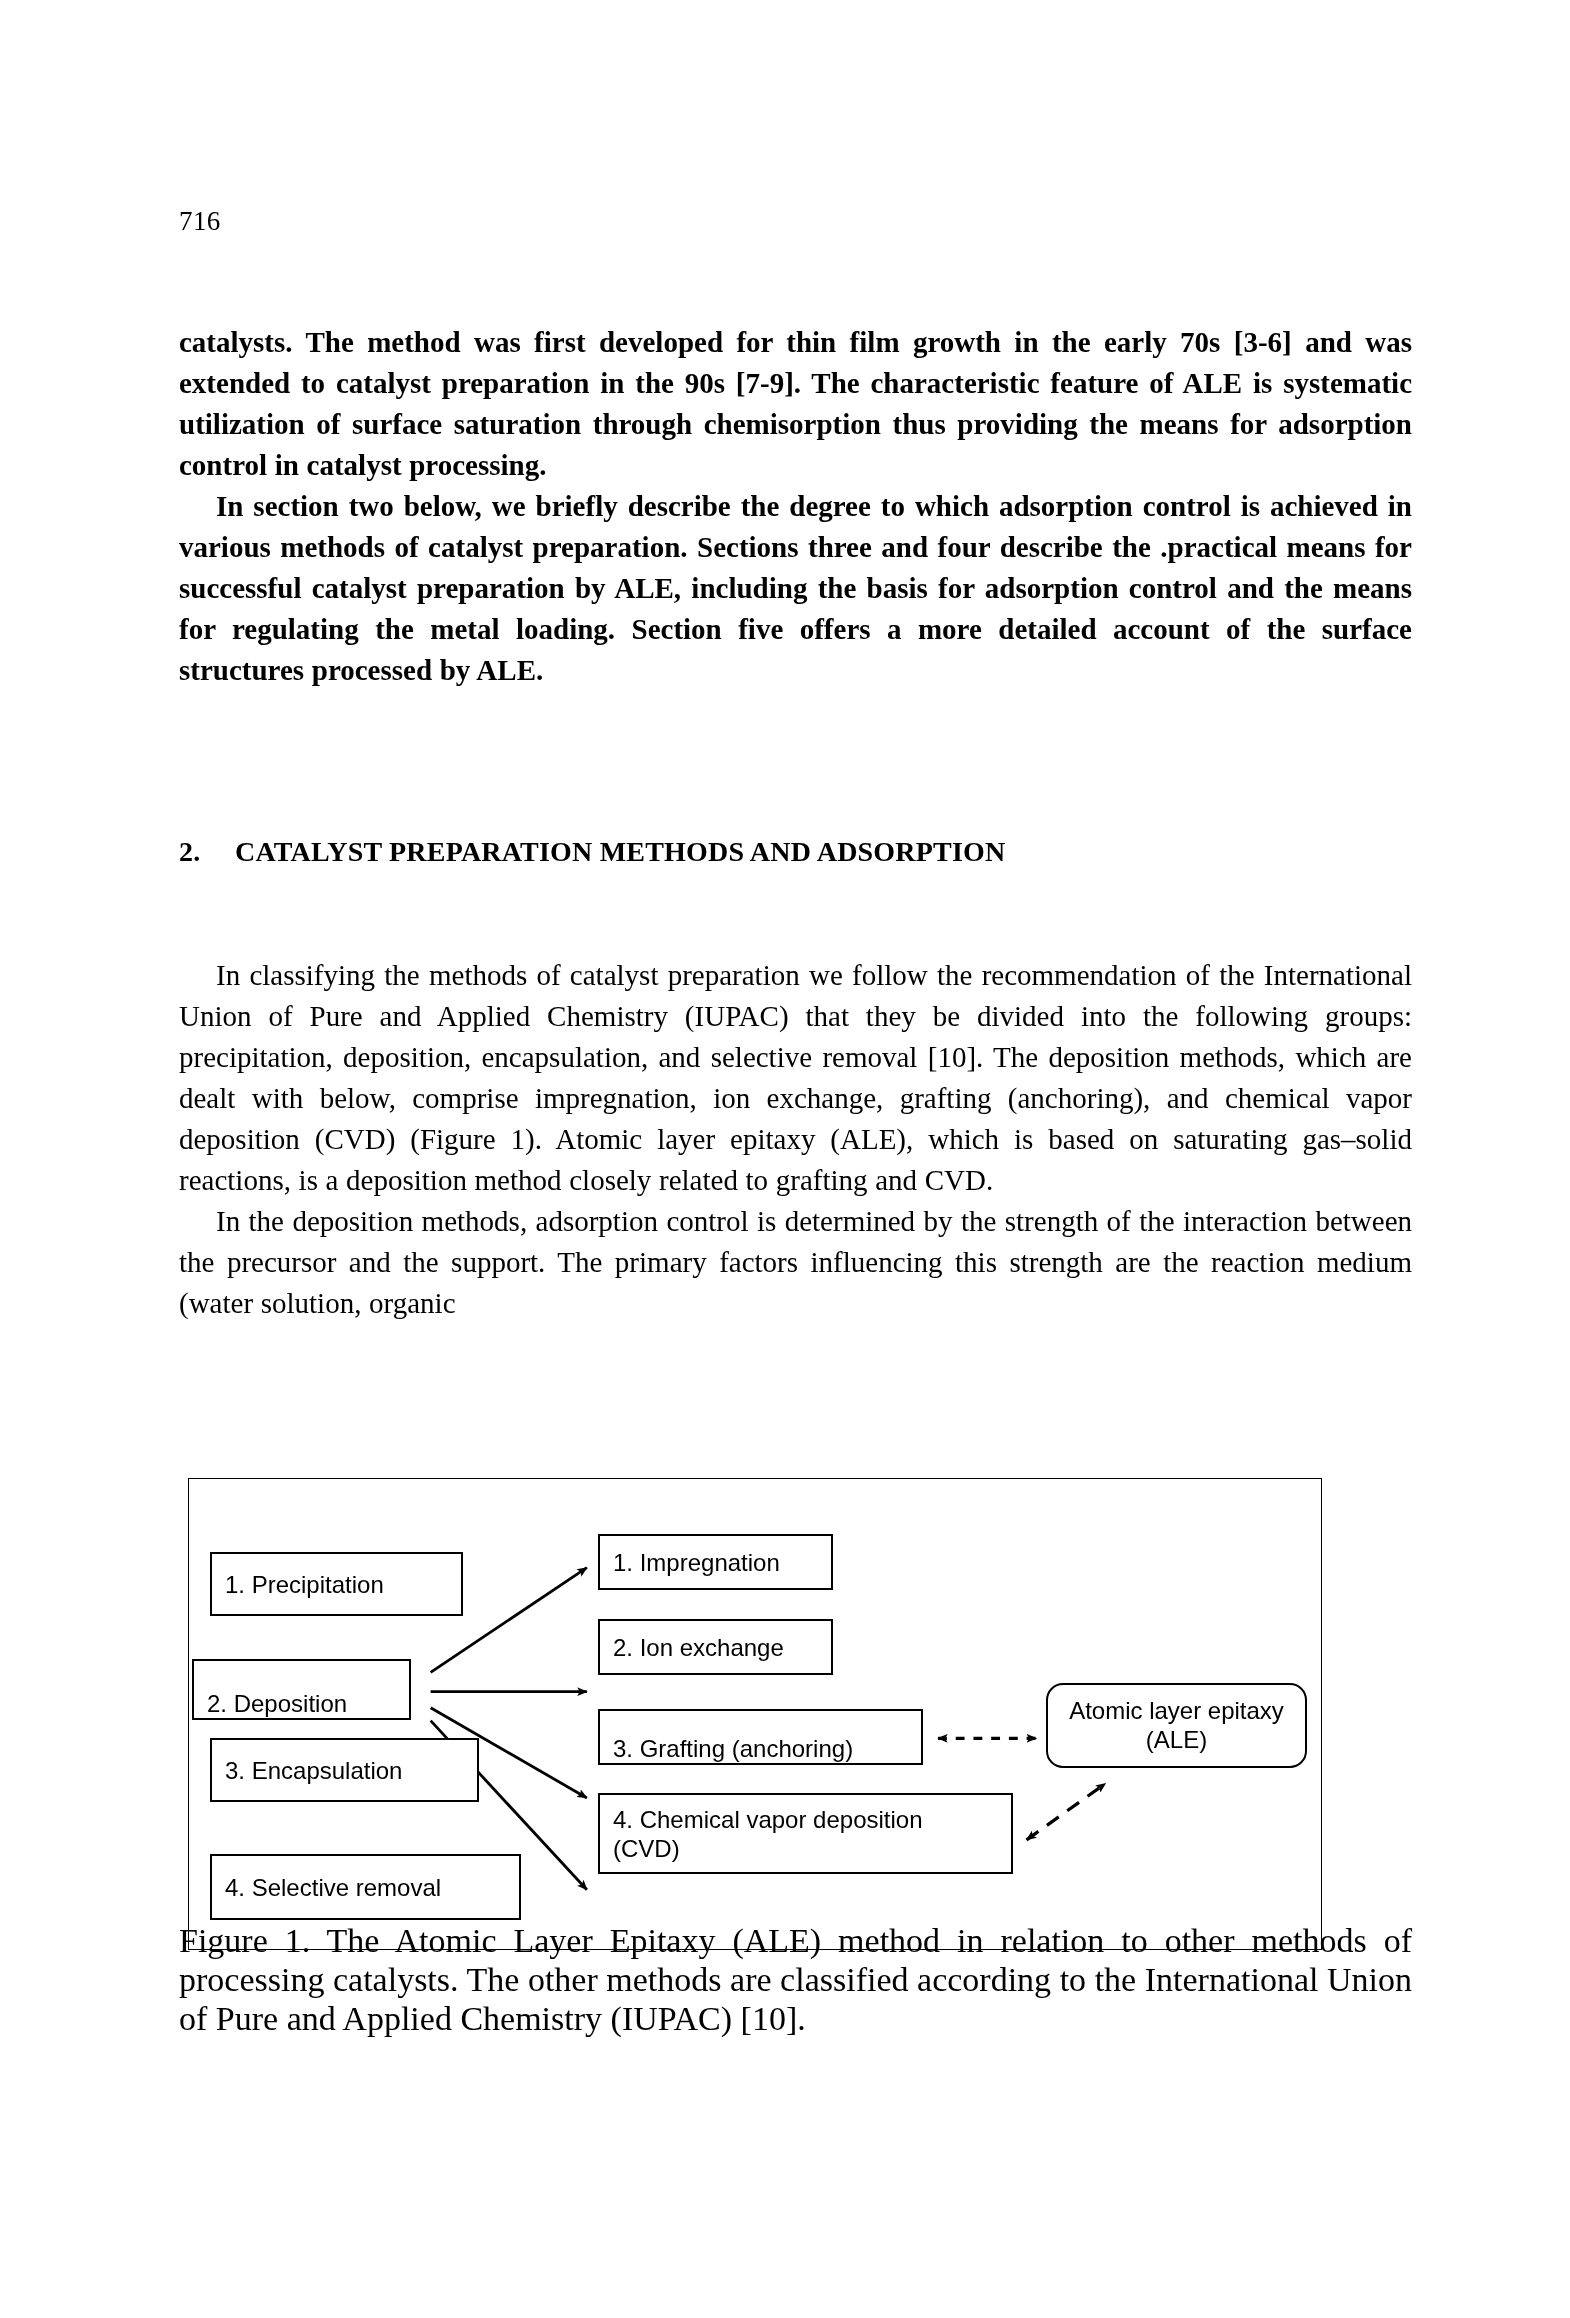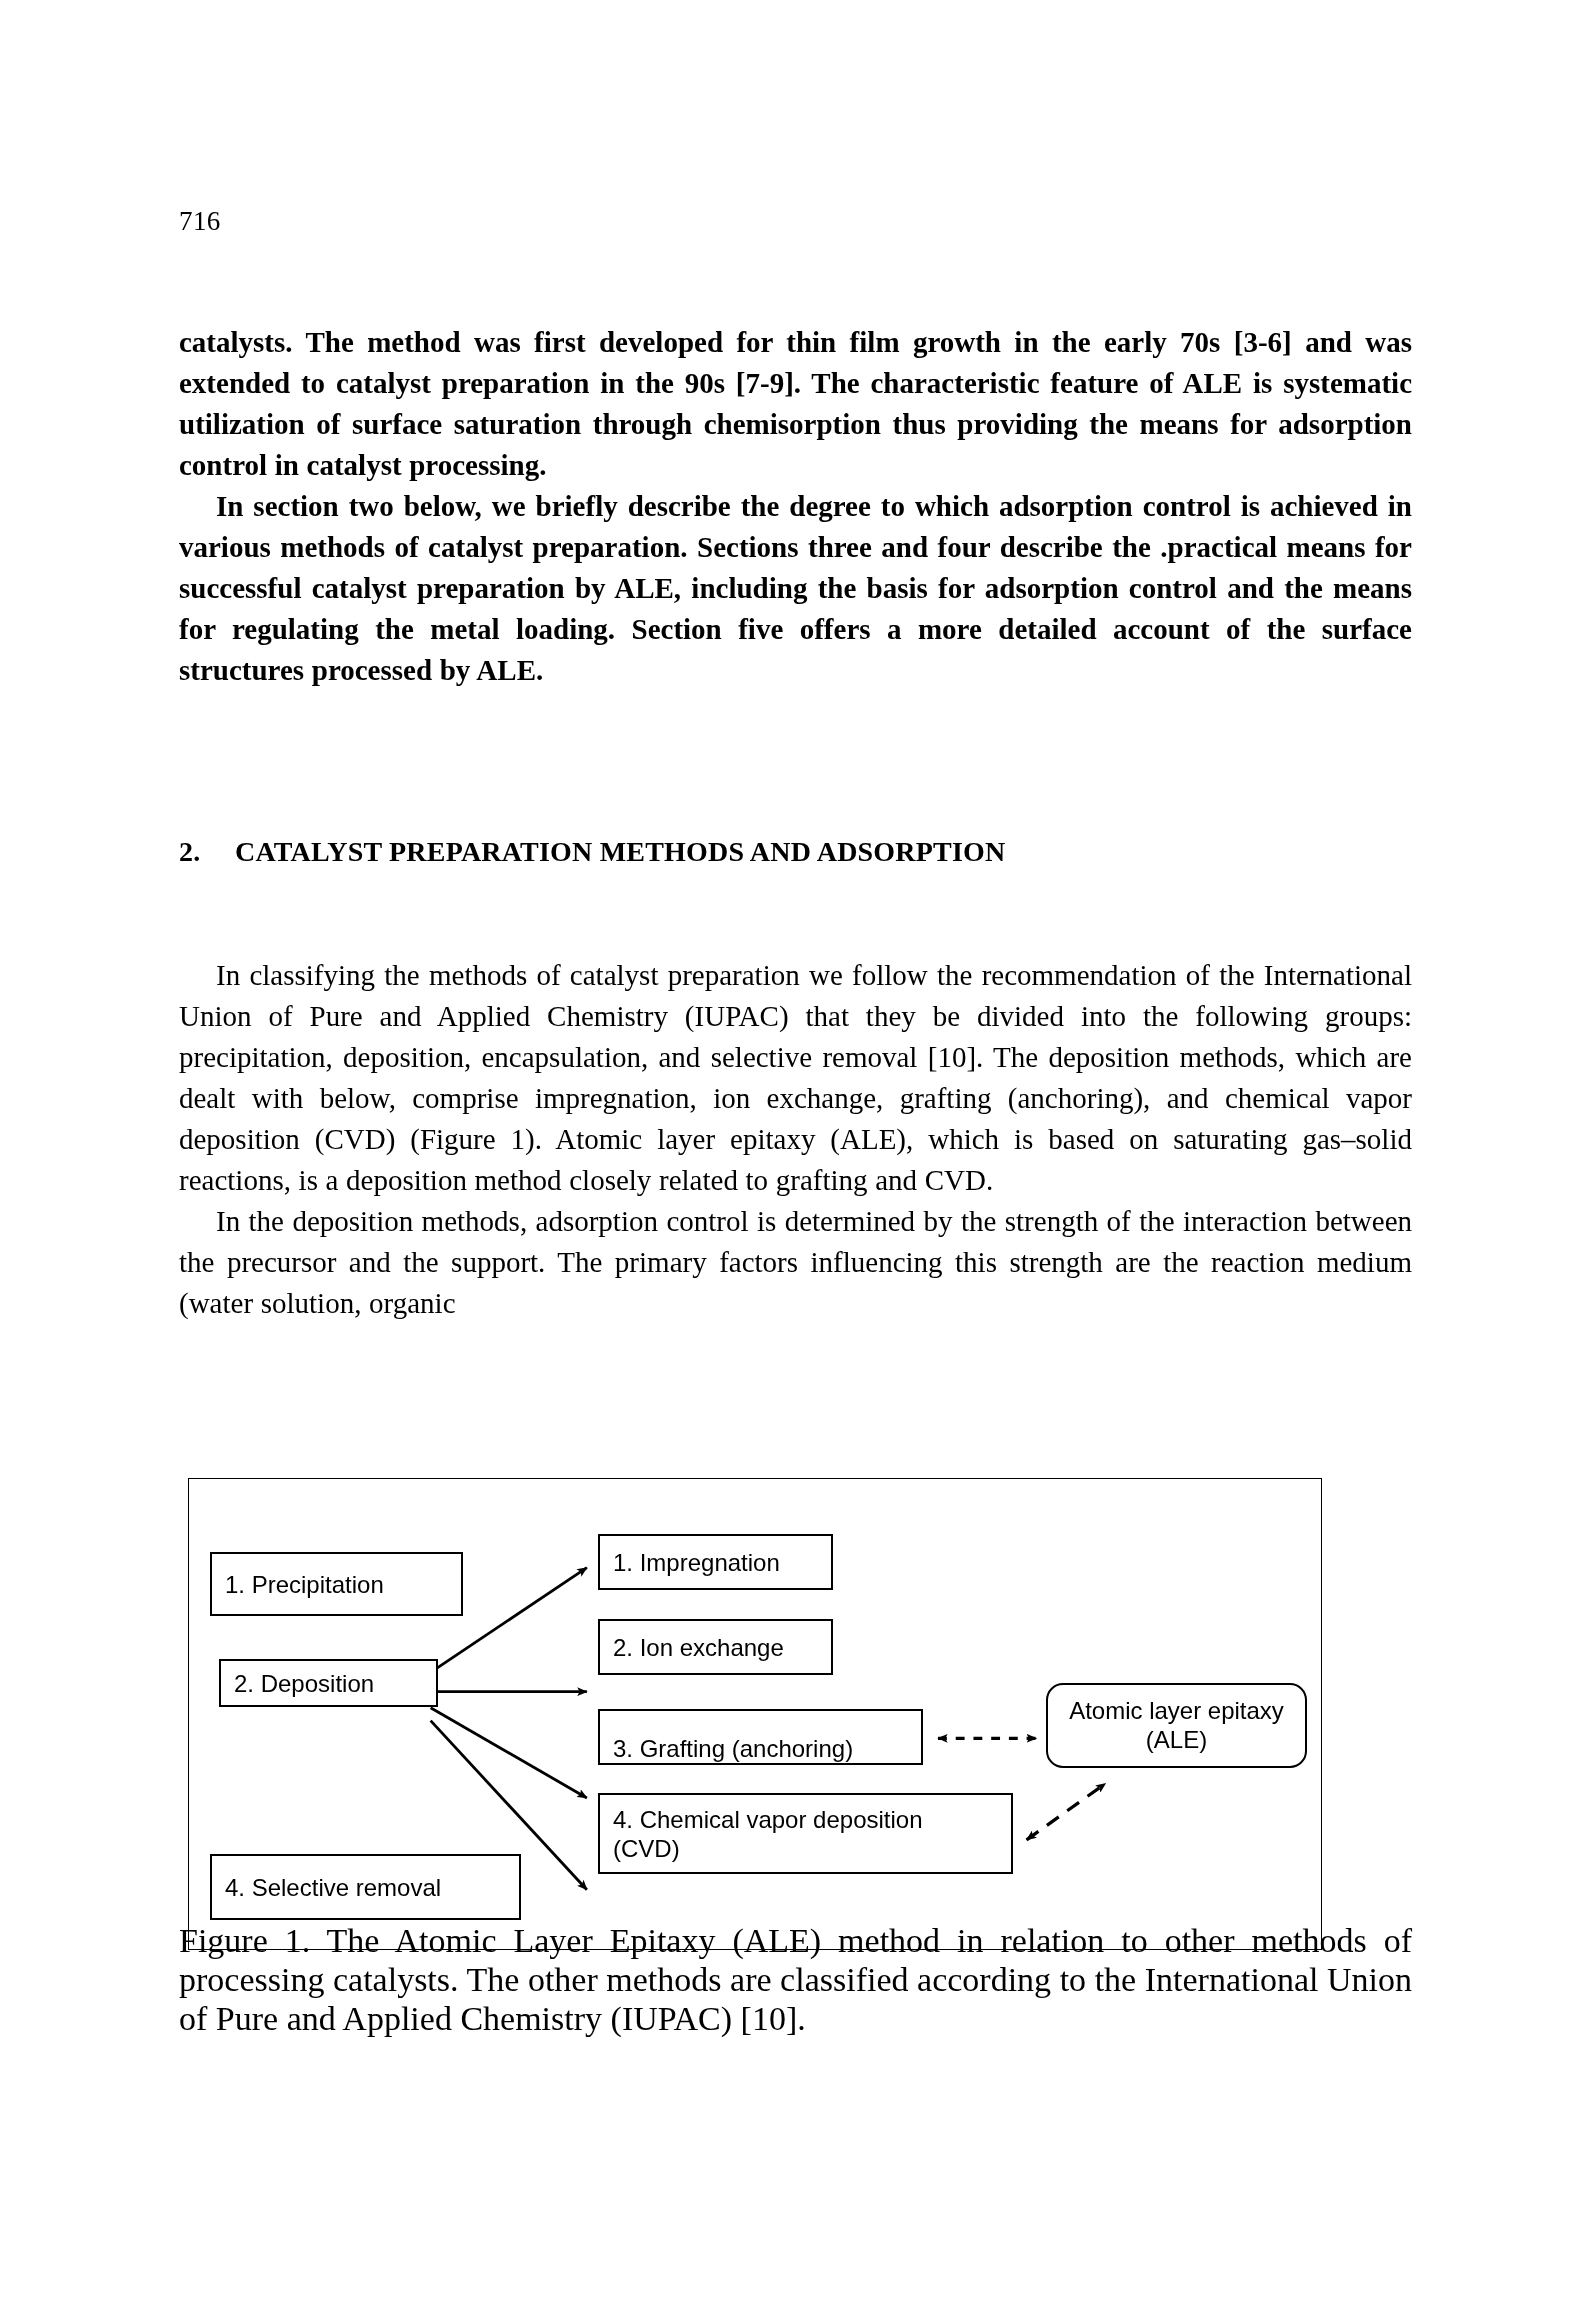--- a/index.html
+++ b/index.html
@@ -114,21 +114,21 @@
   .fbox.center {
     display: block;
     text-align: center;
     padding-left: 0;
     padding-top: 11.3px;
     border-radius: 17px;
   }
 
   
   #box-precipitation      { left: 21px;  top: 29px;  width: 253px; height: 64px; margin-top: 44px; }
-  #box-deposition         { left: 30px;  top: 180px; width: 219px; height: 48px; }
+  #box-deposition         { left: 3px;  top: 180px; width: 219px; height: 61px; align-items: flex-end; }
   #box-encapsulation      { left: 21px;  top: 259px; width: 269px; height: 64px; }
   #box-selective-removal  { left: 21px;  top: 375px; width: 311px; height: 66px; }
 
   
   #box-impregnation       { left: 409px; top: 55px;  width: 235px; height: 56px; }
   #box-ion-exchange       { left: 409px; top: 140px; width: 235px; height: 56px; }
   #box-grafting           { left: 409px; top: 230px; width: 325px; height: 56px; align-items: flex-end; }
   #box-cvd                { left: 409px; top: 314px; width: 415px; height: 81px; }
 
   
@@ -204,20 +204,23 @@
     </svg>
 
     <div class="fbox" id="box-precipitation">
       <span>1. Precipitation</span>
     </div>
 
     <div class="fbox" id="box-deposition">
       <span>2. Deposition</span>
     </div>
 
+    <div class="fbox" id="box-encapsulation">
+      <span>3. Encapsulation</span>
+    </div>
 
     <div class="fbox" id="box-selective-removal">
       <span>4. Selective removal</span>
     </div>
 
     <div class="fbox" id="box-impregnation">
       <span>1. Impregnation</span>
     </div>
 
     <div class="fbox" id="box-ion-exchange">

